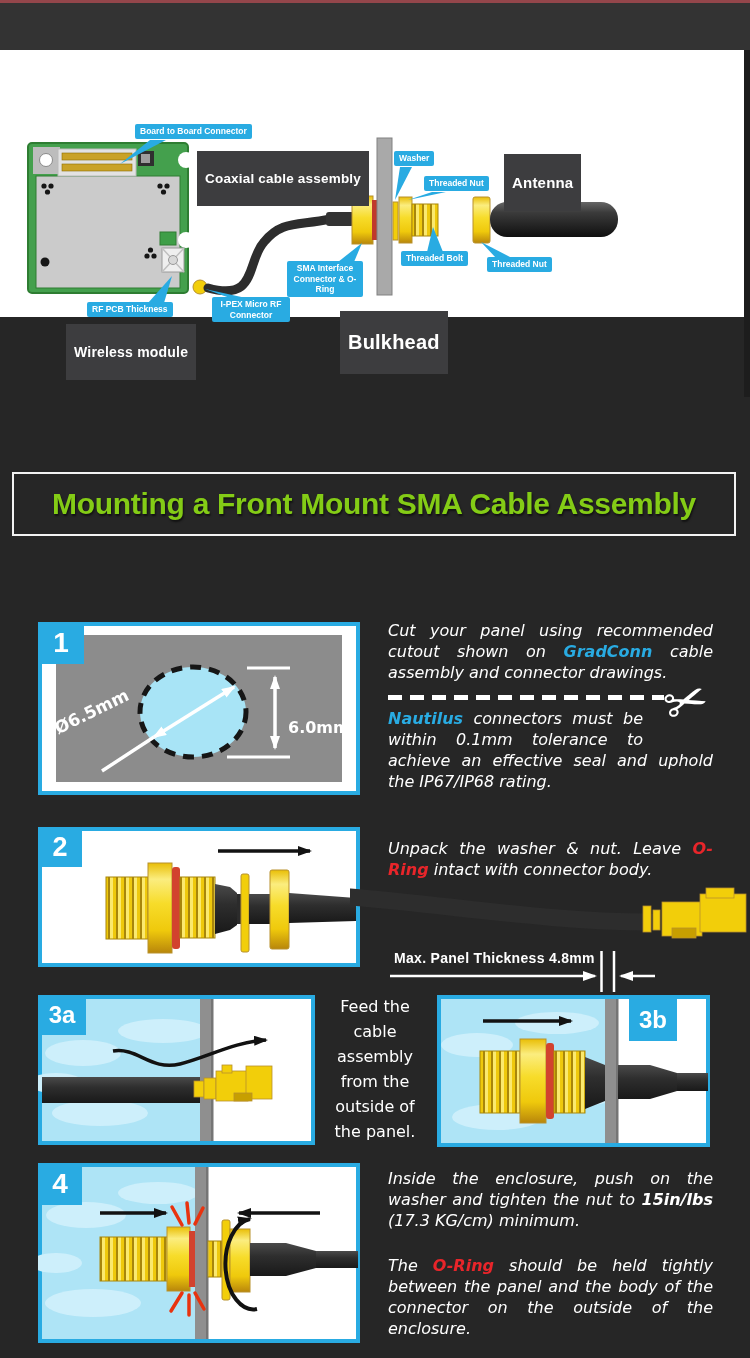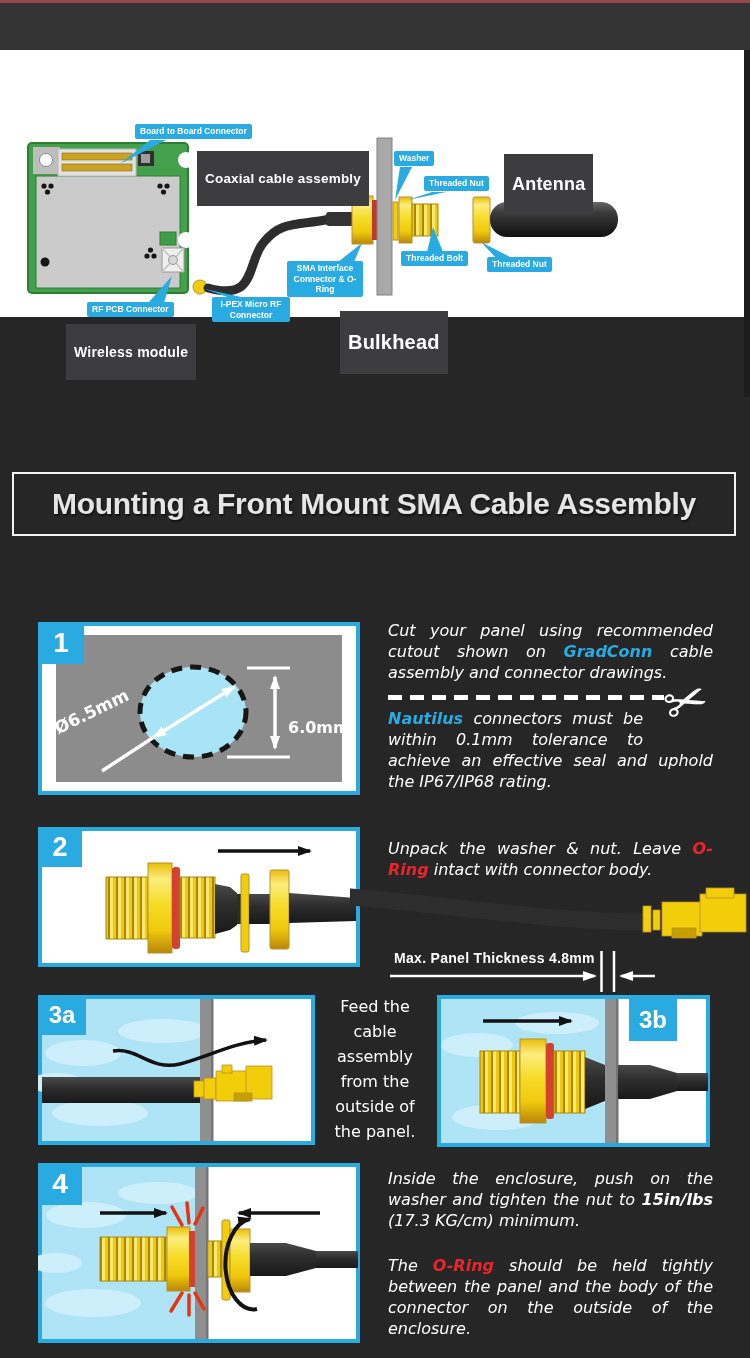--- a/index.html
+++ b/index.html
@@ -15,21 +15,21 @@
   
   .dlabel{position:absolute;color:#fff;font-weight:bold;white-space:nowrap;
           font-family:"Liberation Sans",sans-serif;}
   .dlabel.cyan{background:#29ABE2;font-size:8.5px;line-height:1.25;padding:2px 5px;
                border-radius:2px;text-align:center;}
   .dlabel.dark{background:#3D3D3F;font-size:13px;padding:20px 8px;letter-spacing:.2px;}
   .dlabel.wrap{white-space:normal;}
   
   .title-banner{left:12px;top:472px;width:724px;height:64px;border:2px solid #f2f2f2;
       box-sizing:border-box;display:flex;align-items:center;justify-content:center;}
-  .title-banner h1{margin:12px;color:#e5e5e5;font-family:"Liberation Sans",sans-serif;
+  .title-banner h1{margin:12px;color:#84cc16;font-family:"Liberation Sans",sans-serif;
       font-size:30px;font-weight:bold;letter-spacing:-.3px;
       text-shadow:1px 2px 2px rgba(0,0,0,.55);}
   
   .step-img{position:absolute;}
   .badge{position:absolute;background:#29ABE2;color:#fff;display:flex;align-items:center;
       justify-content:center;font-family:"Liberation Sans",sans-serif;font-weight:bold;}
   
   .step-text{position:absolute;color:#fff;font-size:16px;line-height:21px;
       text-align:justify;font-style:italic;}
   .step-text p{margin:0;}
@@ -143,26 +143,26 @@
       <polygon points="496,208 512,208 481,192"></polygon>
       <polygon points="338,212 354,212 362,193"></polygon>
       <polygon points="148,253 164,253 172,226"></polygon>
       <polygon points="230,248 246,248 205,239"></polygon>
     </g>
   </svg>
   <div class="dlabel cyan" style="left:135px;top:74px">Board to Board Connector</div>
   <div class="dlabel dark" style="left:197px;top:101px;font-size:13.5px">Coaxial cable assembly</div>
   <div class="dlabel cyan" style="left:394px;top:101px">Washer</div>
   <div class="dlabel cyan" style="left:424px;top:126px">Threaded Nut</div>
-  <div class="dlabel dark" style="left:504px;top:104px;font-size:18px">Antenna</div>
+  <div class="dlabel dark" style="left:504px;top:104px;font-size:15px">Antenna</div>
   <div class="dlabel cyan" style="left:401px;top:201px">Threaded Bolt</div>
   <div class="dlabel cyan" style="left:487px;top:207px">Threaded Nut</div>
   <div class="dlabel cyan wrap" style="left:287px;top:211px;width:66px">SMA Interface Connector &amp; O-Ring</div>
   <div class="dlabel dark" style="left:340px;top:261px;font-size:20px">Bulkhead</div>
-  <div class="dlabel cyan" style="left:87px;top:252px">RF PCB Connector</div>
+  <div class="dlabel cyan" style="left:87px;top:252px">RF PCB Thickness</div>
   <div class="dlabel cyan wrap" style="left:212px;top:247px;width:68px">I-PEX Micro RF Connector</div>
   <div class="dlabel dark" style="left:66px;top:274px;font-size:14px">Wireless module</div>
 </div>
 <div class="abs panel-right-strip"></div>
 
 <div class="abs title-banner">
   <h1>Mounting a Front Mount SMA Cable Assembly</h1>
 </div>
 
 <div class="step-img" style="left:38px;top:622px;width:322px;height:173px">

